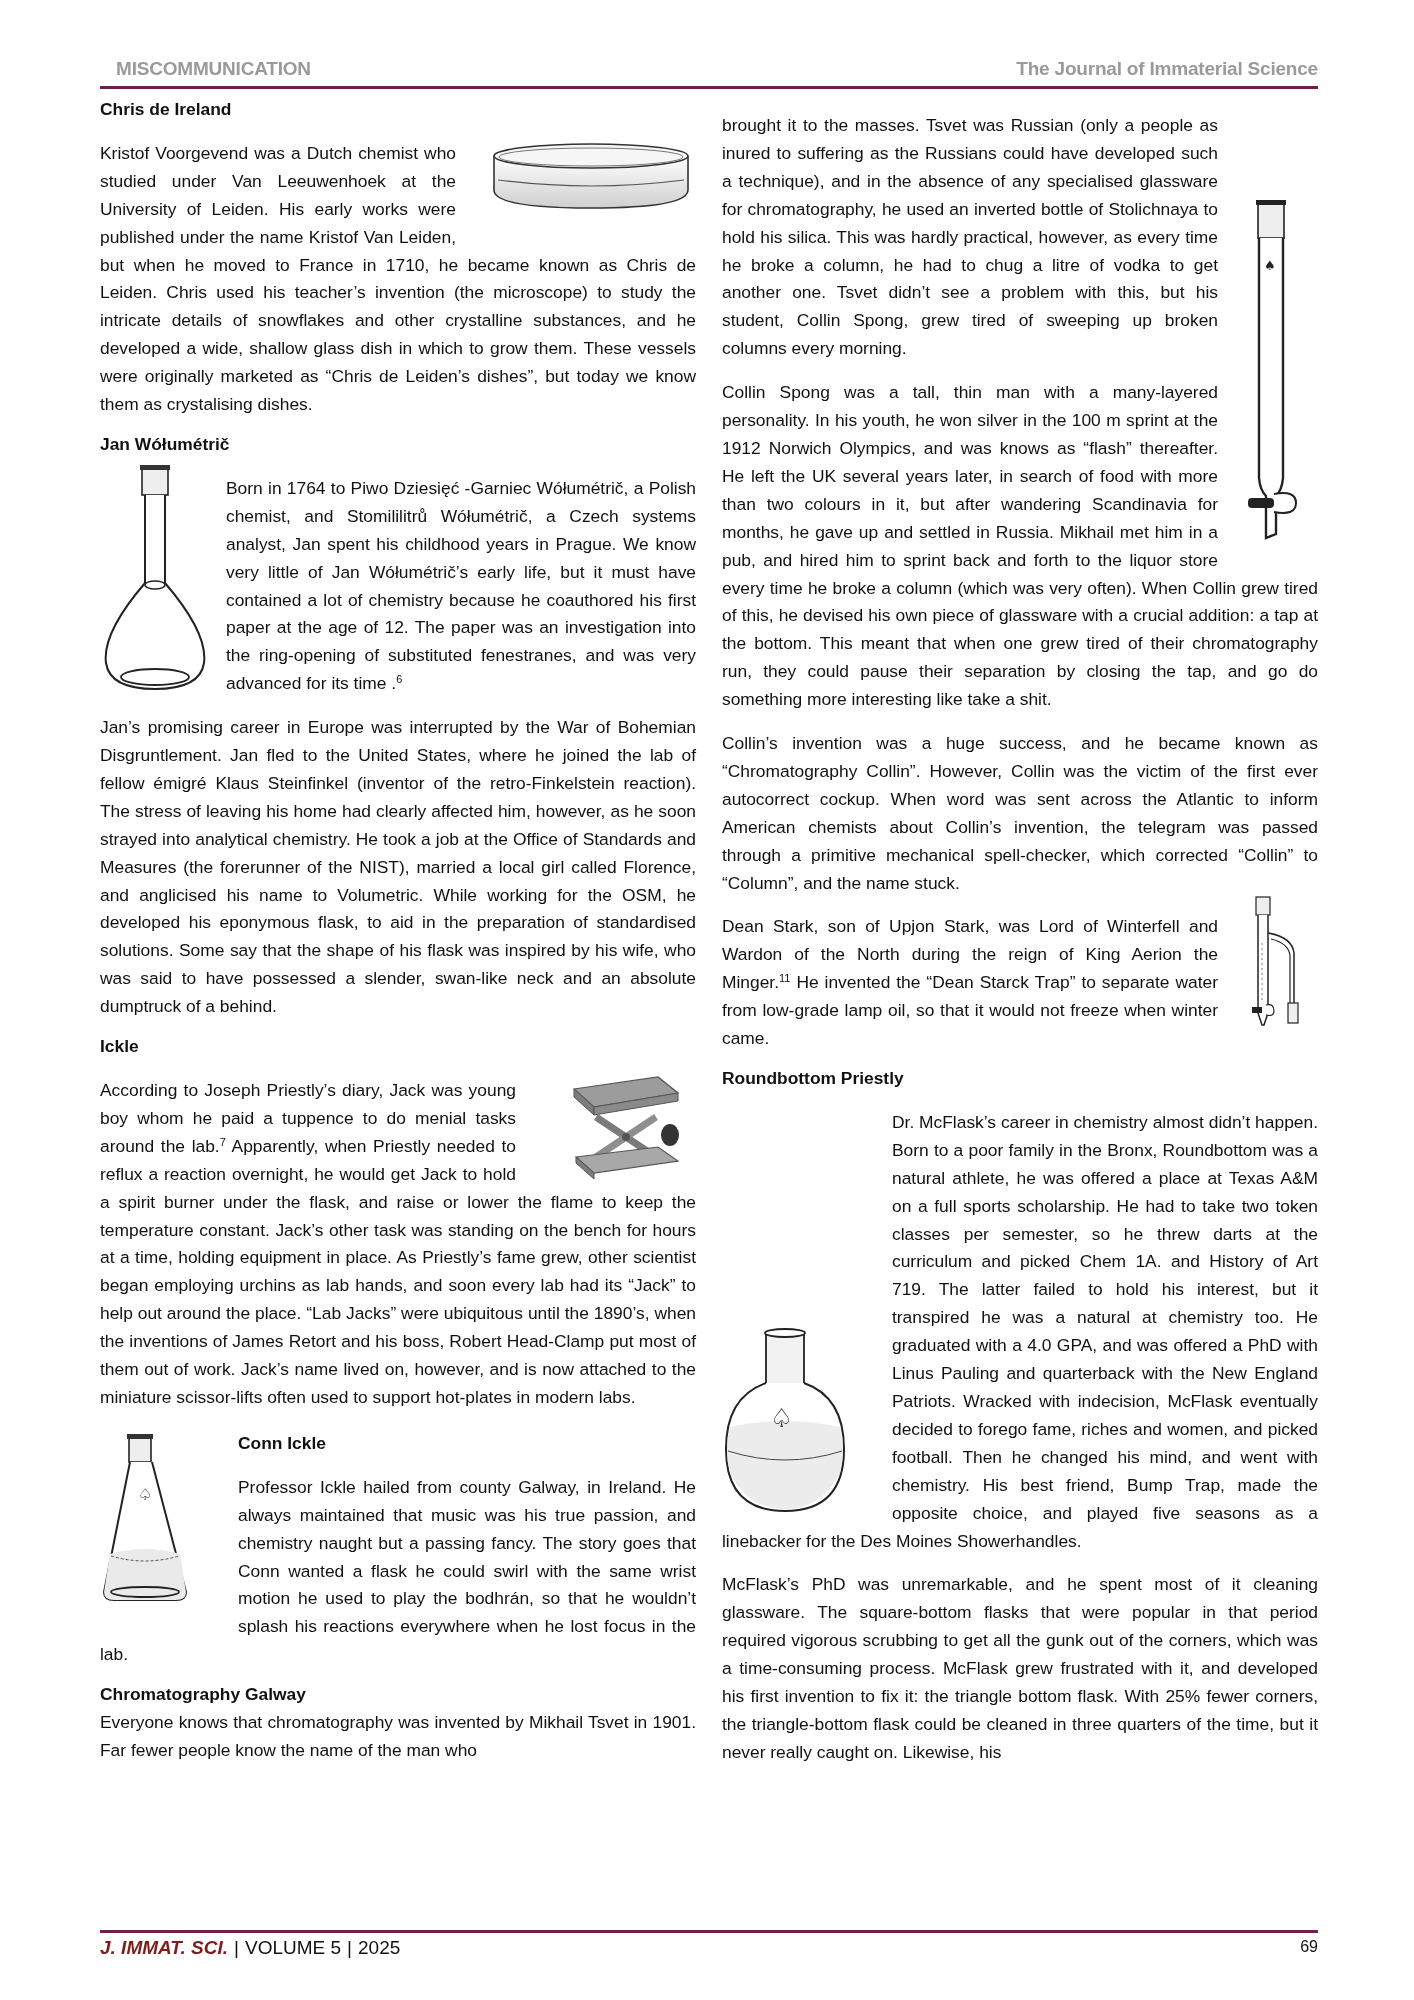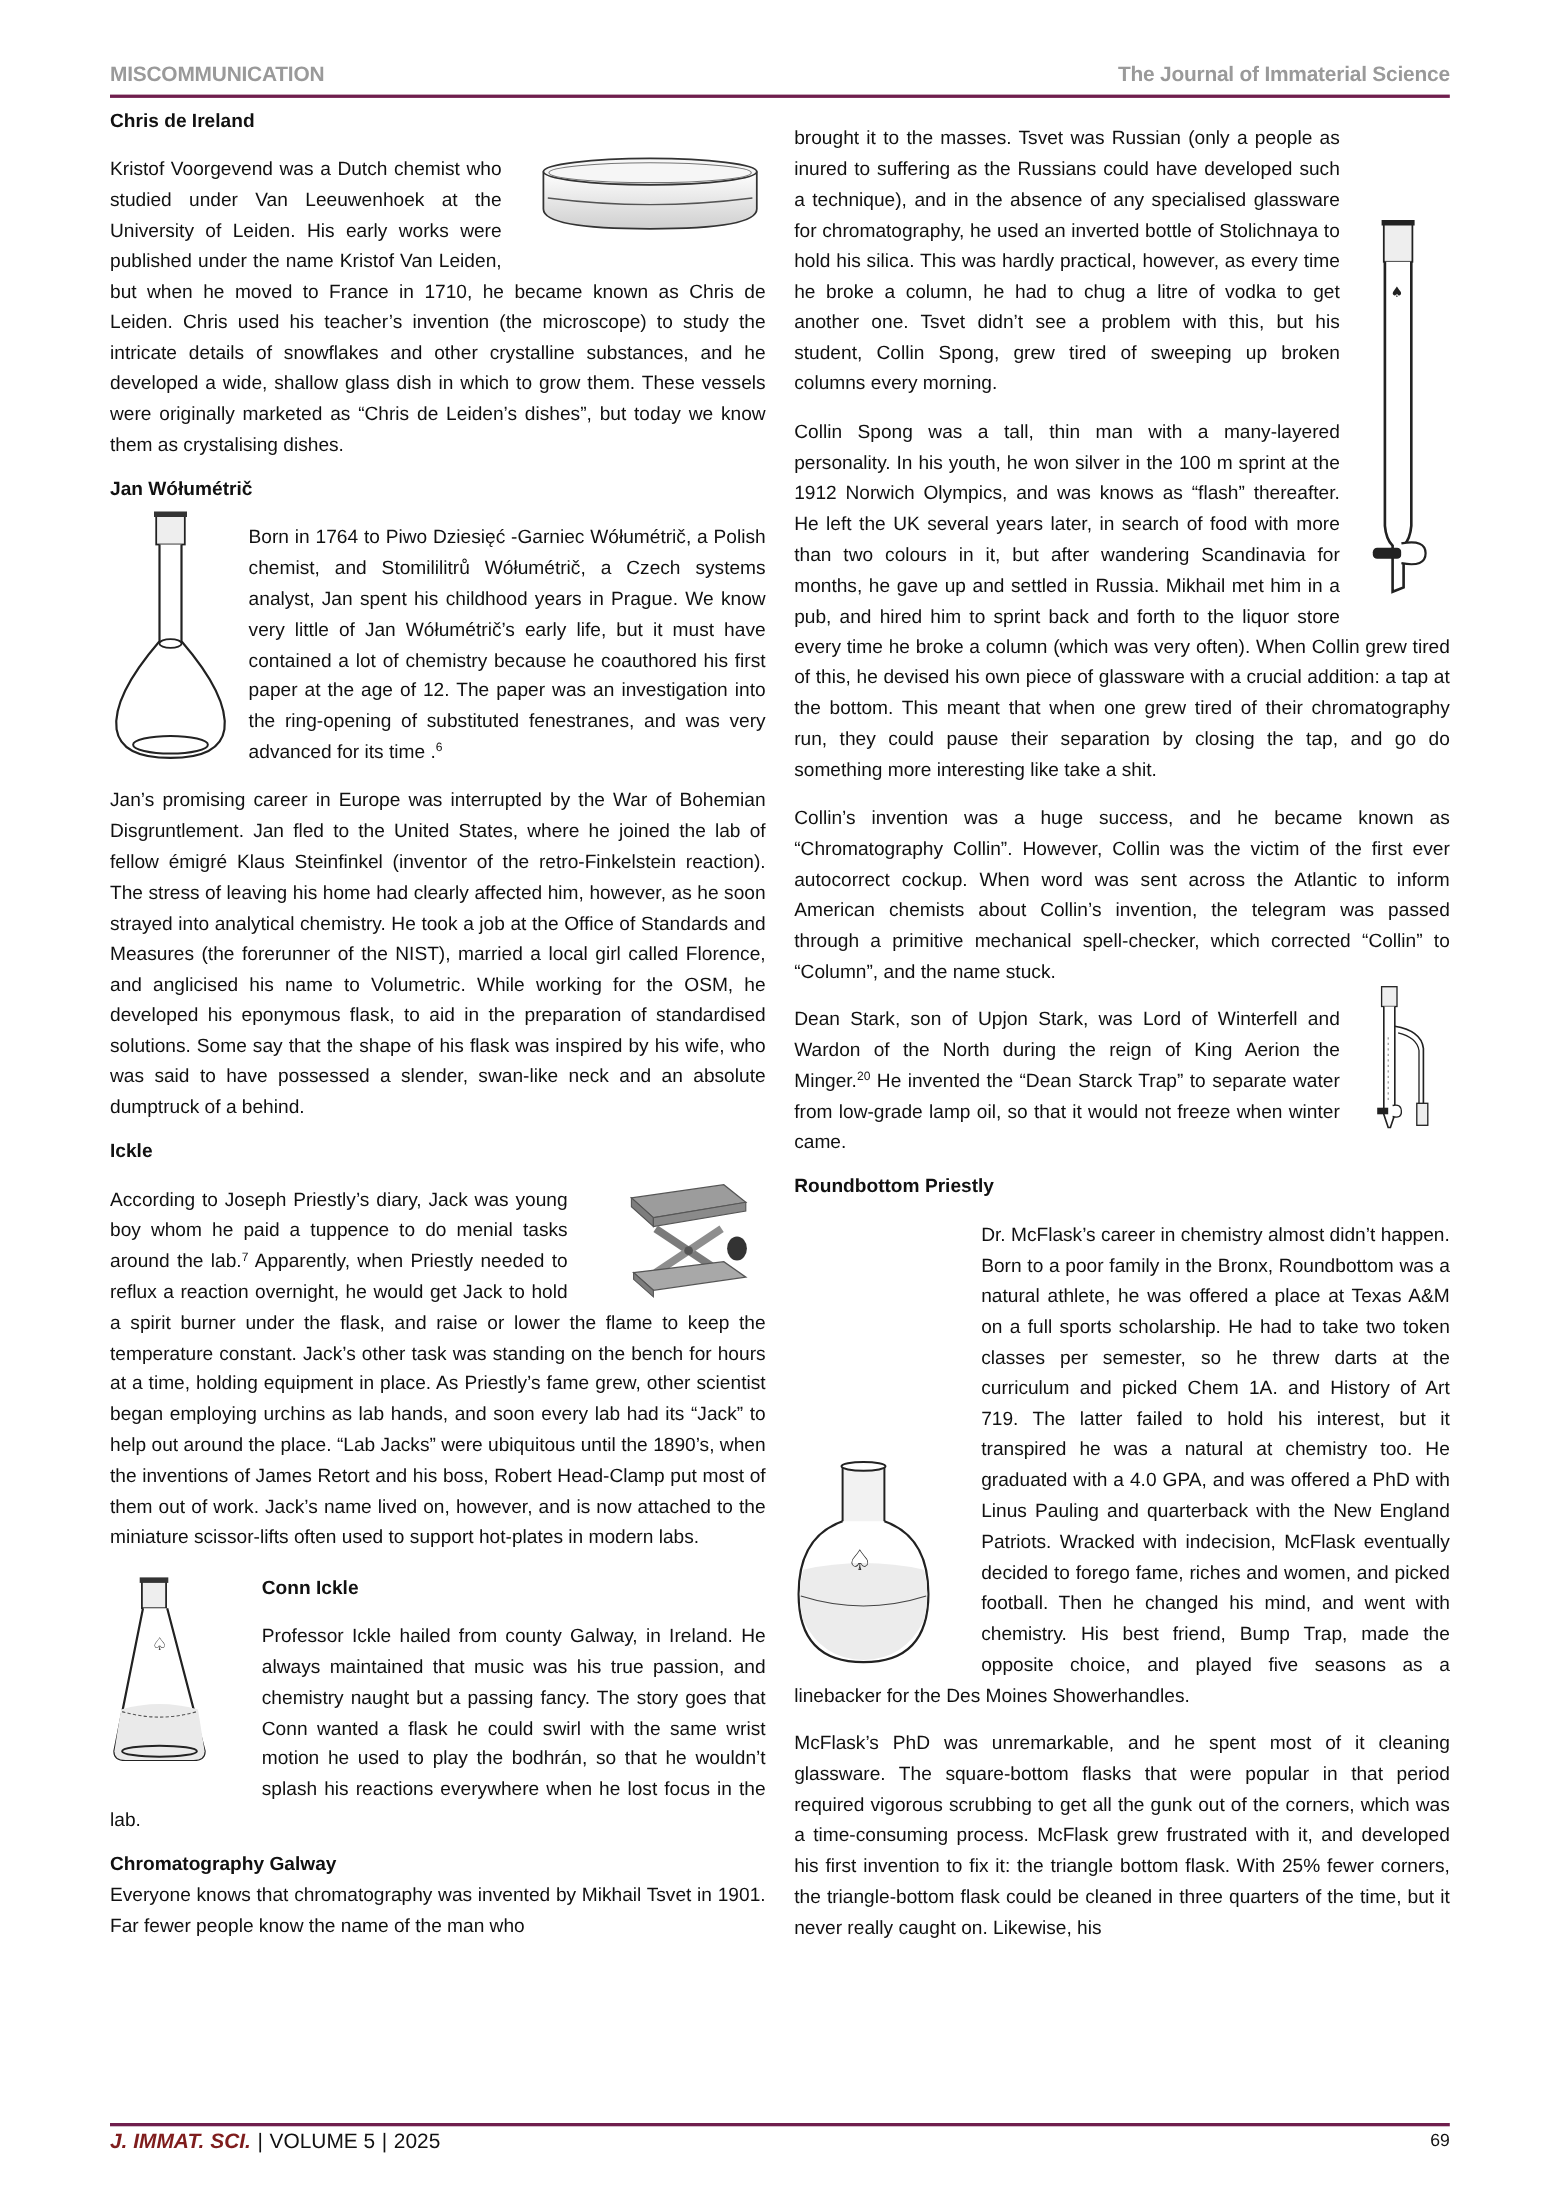--- a/index.html
+++ b/index.html
@@ -3,21 +3,21 @@
 <meta charset="utf-8">
 <style>
   html, body { margin: 0; padding: 0; background: #ffffff; }
   body { width: 1414px; height: 2000px; position: relative; overflow: hidden;
          font-family: "Liberation Sans", sans-serif; color: #111; }
   .page { position: absolute; left: 100px; top: 0; width: 1218px; height: 2000px; }
 
   .running-head { position: absolute; top: 54px; left: 0; width: 1218px; height: 32px;
                   border-bottom: 3px solid #6f1e4d; }
   .rh-left, .rh-right { position: absolute; bottom: 6px; font-weight: bold; font-size: 19px;
-                        color: #9a9a9a; letter-spacing: -0.2px; }
+                        color: #9a9a9a; letter-spacing: -0.2px; margin-left: 16px; }
   .rh-left { left: 0; }
   .rh-right { right: 0; }
 
   .col { position: absolute; top: 96px; width: 596px; font-size: 17.4px; line-height: 27.9px;
          text-align: justify; hyphens: none; }
   .col-left { left: 0; }
   .col-right { left: 622px; }
 
   .col p { margin: 16px 0 12px 0; }
   .col h3 { margin: 0; font-size: 17.4px; line-height: 27.9px; font-weight: bold; }
@@ -146,21 +146,21 @@
           <rect x="8" y="4" width="14" height="18" fill="#eee" stroke="#222" stroke-width="1.2"></rect>
           <path d="M10 22 L10 120 L14 132 L16 132 L20 120 L20 22" fill="#fff" stroke="#222" stroke-width="1.5"></path>
           <path d="M20 40 Q44 44 46 60 L46 110" fill="none" stroke="#222" stroke-width="1.5"></path>
           <path d="M23 46 Q40 50 42 62 L42 110" fill="none" stroke="#222" stroke-width="1.2"></path>
           <rect x="40" y="110" width="10" height="20" fill="#eee" stroke="#222" stroke-width="1.2"></rect>
           <line x1="14" y1="50" x2="14" y2="110" stroke="#666" stroke-width="0.8" stroke-dasharray="2 3"></line>
           <rect x="4" y="114" width="10" height="6" fill="#222"></rect>
           <path d="M18 112 Q26 110 26 118 Q26 124 18 122" fill="#fff" stroke="#222" stroke-width="1.2"></path>
         </svg>
       </figure>
-      <p><span>Dean Stark, son of Upjon Stark, was Lord of Winterfell and Wardon of the North during the reign of King Aerion the Minger.</span><sup>20</sup><span> He invented the “Dean Starck Trap” to separate water from low-grade lamp oil, so that it would not freeze when winter came.</span></p>
+      <p><span>Dean Stark, son of Upjon Stark, was Lord of Winterfell and Wardon of the North during the reign of King Aerion the Minger.</span><sup>11</sup><span> He invented the “Dean Starck Trap” to separate water from low-grade lamp oil, so that it would not freeze when winter came.</span></p>
     </div>
 
     <div class="sect">
       <h3>Roundbottom Priestly</h3>
       <figure class="fig fig-left" style="width:150px;height:200px;margin:230px 20px 0 0;">
         <svg width="130" height="200" viewBox="0 0 130 200">
           <rect x="44" y="10" width="38" height="52" fill="#f2f2f2" stroke="#222" stroke-width="1.8"></rect>
           <ellipse cx="63" cy="10" rx="20" ry="4" fill="#fff" stroke="#222" stroke-width="1.8"></ellipse>
           <path d="M44 60 Q4 74 4 126 Q4 188 63 188 Q122 188 122 126 Q122 74 82 60" fill="#fff" stroke="#222" stroke-width="2"></path>
           <path d="M8 104 Q63 92 118 104 Q124 126 118 150 Q100 186 63 186 Q26 186 8 150 Q2 126 8 104Z" fill="#ececec"></path>

